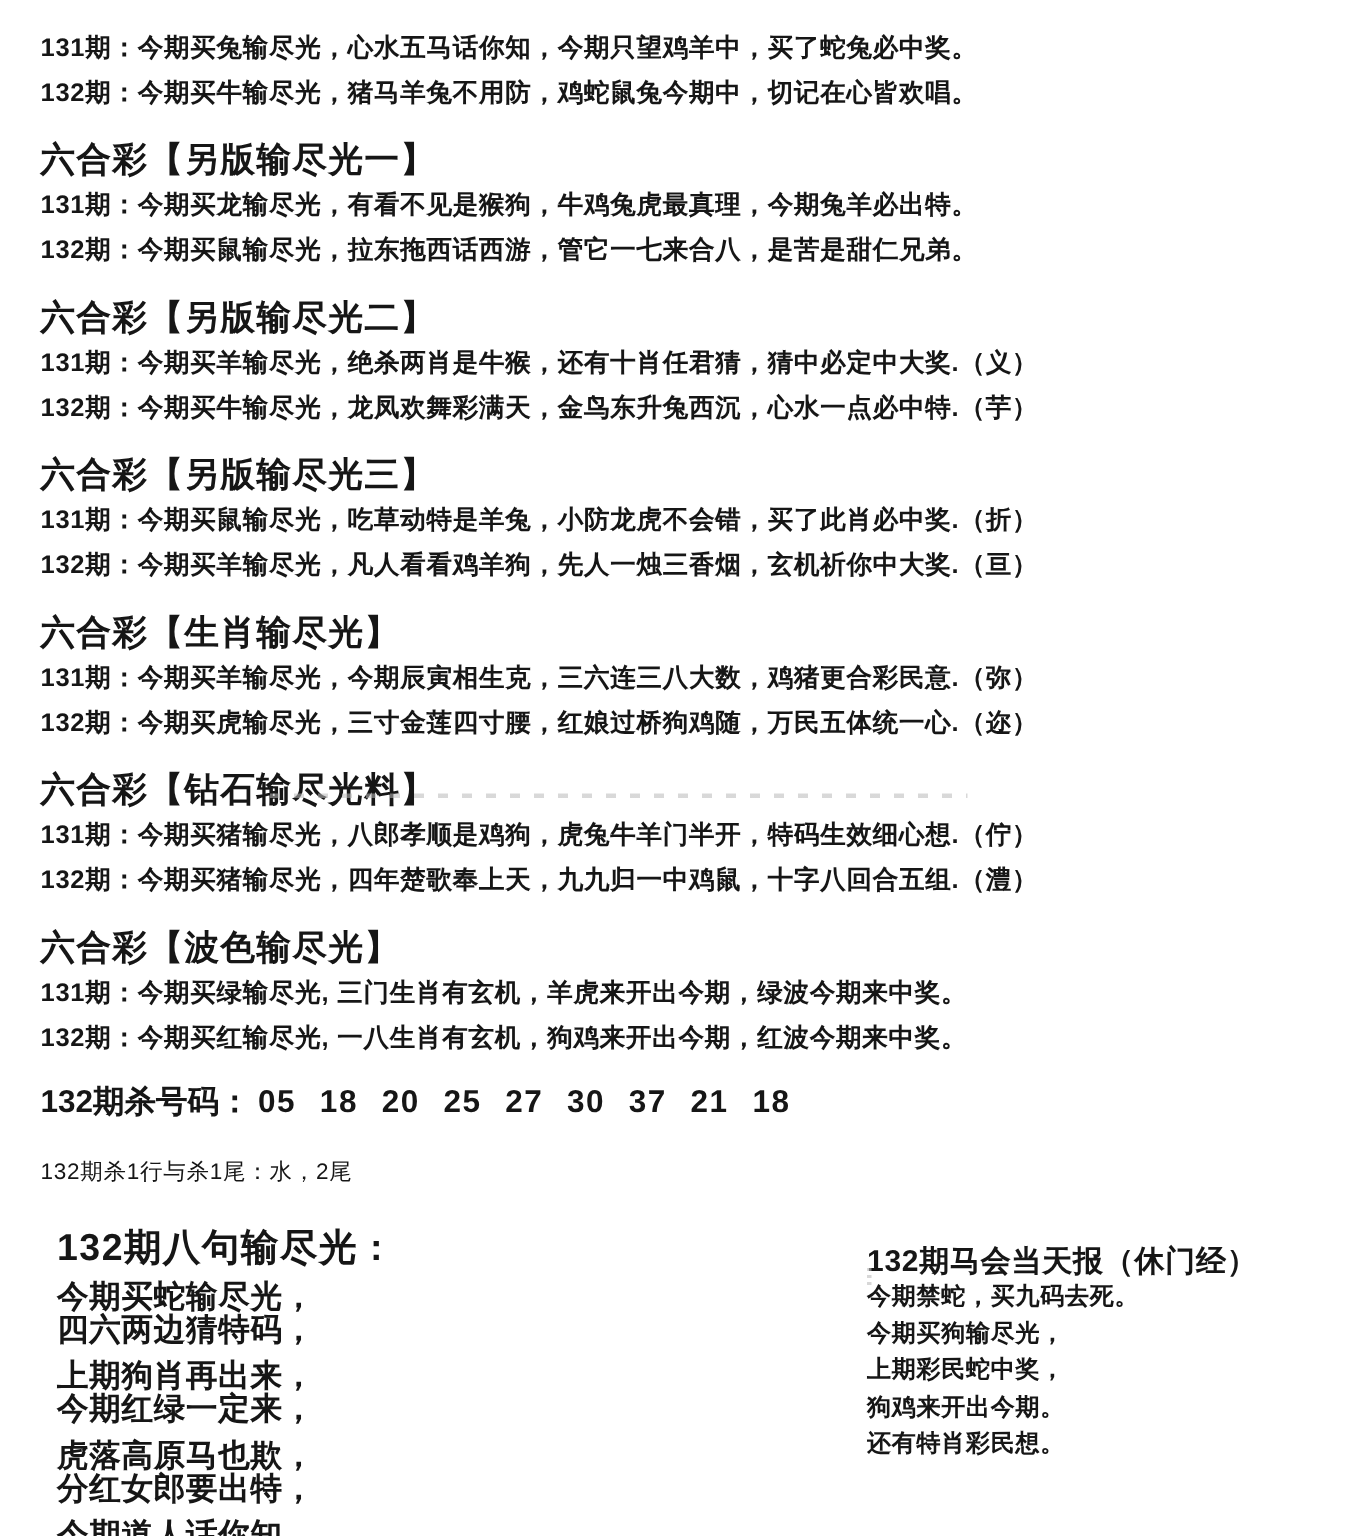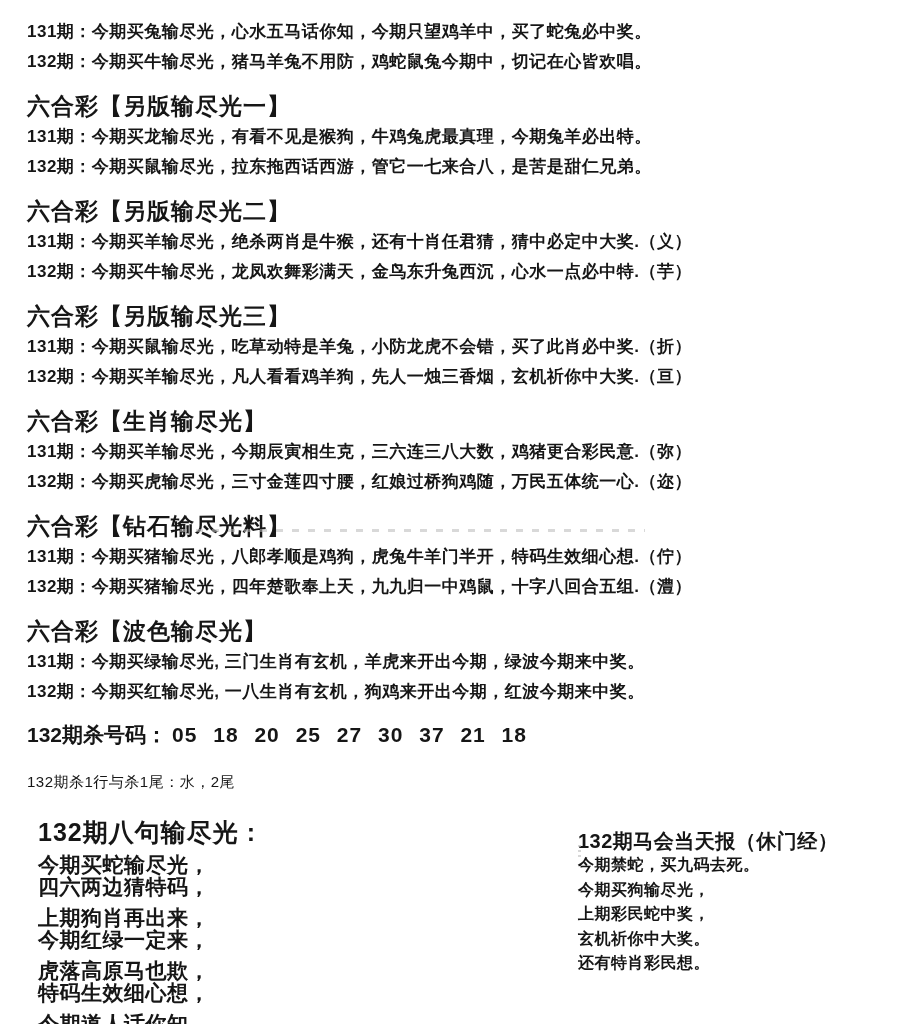--- a/index.html
+++ b/index.html
@@ -199,34 +199,34 @@
       <div class="verse-pair-row">
         <span class="verse-cell-left">今期买蛇输尽光，</span>
         <span class="verse-cell-right">四六两边猜特码，</span>
       </div>
       <div class="verse-pair-row">
         <span class="verse-cell-left">上期狗肖再出来，</span>
         <span class="verse-cell-right">今期红绿一定来，</span>
       </div>
       <div class="verse-pair-row">
         <span class="verse-cell-left">虎落高原马也欺，</span>
-        <span class="verse-cell-right">特码生效细心想，</span>
+        <span class="verse-cell-right">分红女郎要出特，</span>
       </div>
       <div class="verse-pair-row">
         <span class="verse-cell-left">今期道人话你知，</span>
         <span class="verse-cell-right">水木土金有玄机。</span>
       </div>
     </div>
 
     <div class="daily-report">
       <h3 class="daily-report-title">132期马会当天报（休门经）</h3>
       <p class="daily-report-line">今期禁蛇，买九码去死。</p>
       <p class="daily-report-line">今期买狗输尽光，</p>
       <p class="daily-report-line">上期彩民蛇中奖，</p>
-      <p class="daily-report-line">玄机祈你中大奖。</p>
+      <p class="daily-report-line">狗鸡来开出今期。</p>
       <p class="daily-report-line">还有特肖彩民想。</p>
     </div>
 
   </div>
 
 </div>
 
 <div class="noise-line"></div>
 <div class="noise-dots"></div>
 

